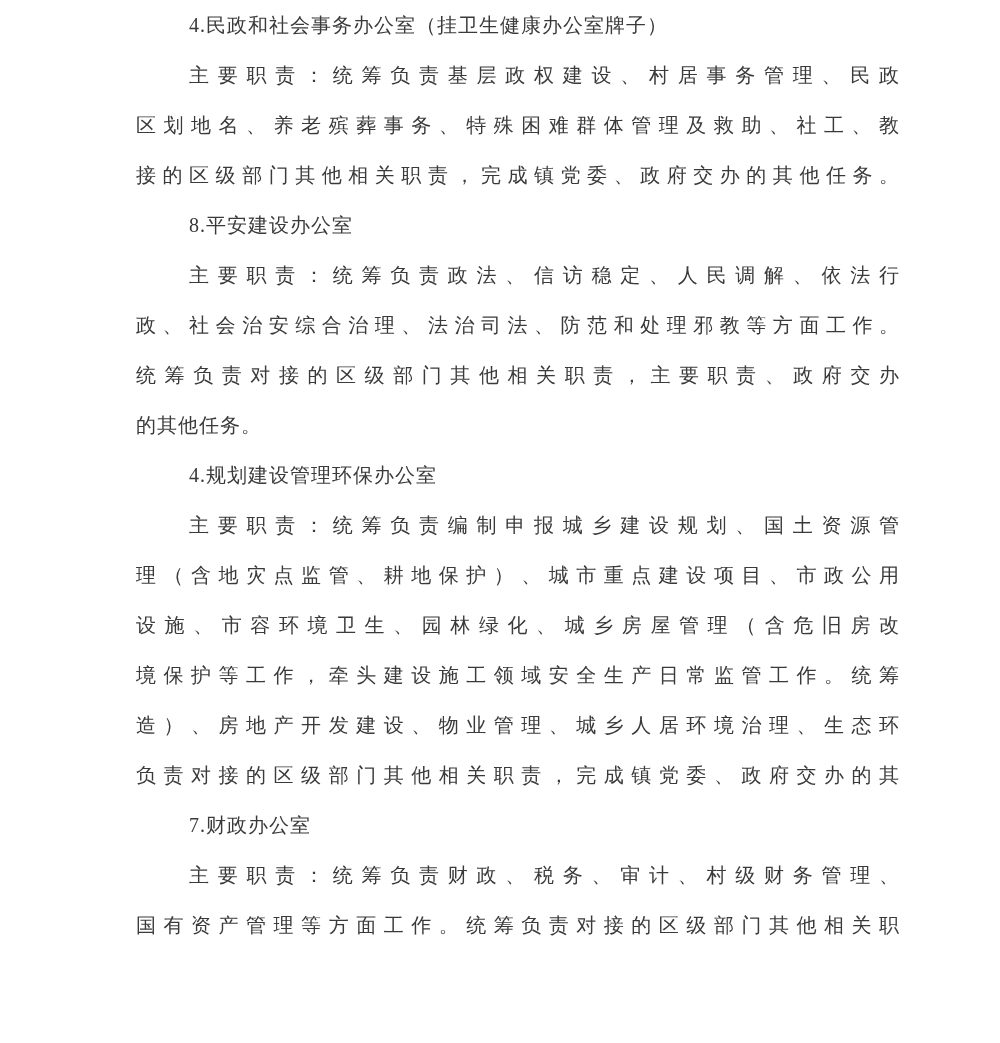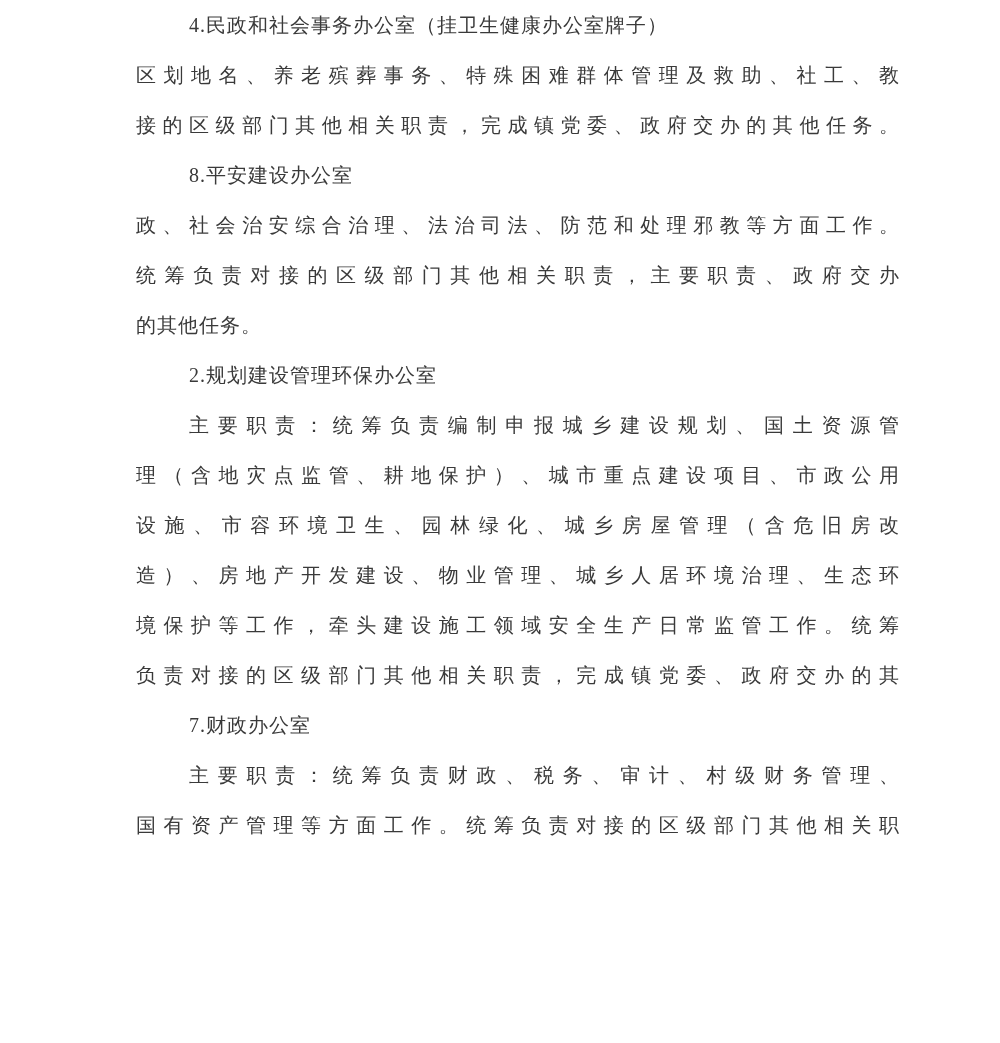--- a/index.html
+++ b/index.html
@@ -37,33 +37,35 @@
   .ind {
     text-indent: 53px;
   }
 </style>
 </head>
 <body>
 
 <div class="doc">
 
   <div class="ln ind">4.民政和社会事务办公室（挂卫生健康办公室牌子）</div>
+  <div class="ln ind just">主要职责：统筹负责基层政权建设、村居事务管理、民政</div>
   <div class="ln just">区划地名、养老殡葬事务、特殊困难群体管理及救助、社工、教</div>
   <div class="ln just">接的区级部门其他相关职责，完成镇党委、政府交办的其他任务。</div>
 
   <div class="ln ind">8.平安建设办公室</div>
+  <div class="ln ind just">主要职责：统筹负责政法、信访稳定、人民调解、依法行</div>
   <div class="ln just">政、社会治安综合治理、法治司法、防范和处理邪教等方面工作。</div>
   <div class="ln just">统筹负责对接的区级部门其他相关职责，主要职责、政府交办</div>
   <div class="ln">的其他任务。</div>
 
-  <div class="ln ind">2.规划建设管理环保办公室</div>
+  <div class="ln ind">4.规划建设管理环保办公室</div>
   <div class="ln ind just">主要职责：统筹负责编制申报城乡建设规划、国土资源管</div>
   <div class="ln just">理（含地灾点监管、耕地保护）、城市重点建设项目、市政公用</div>
   <div class="ln just">设施、市容环境卫生、园林绿化、城乡房屋管理（含危旧房改</div>
+  <div class="ln just">境保护等工作，牵头建设施工领域安全生产日常监管工作。统筹</div>
   <div class="ln just">造）、房地产开发建设、物业管理、城乡人居环境治理、生态环</div>
-  <div class="ln just">境保护等工作，牵头建设施工领域安全生产日常监管工作。统筹</div>
   <div class="ln just">负责对接的区级部门其他相关职责，完成镇党委、政府交办的其</div>
 
   <div class="ln ind">7.财政办公室</div>
   <div class="ln ind just">主要职责：统筹负责财政、税务、审计、村级财务管理、</div>
   <div class="ln just">国有资产管理等方面工作。统筹负责对接的区级部门其他相关职</div>
 
 </div>
 
 </body></html>

